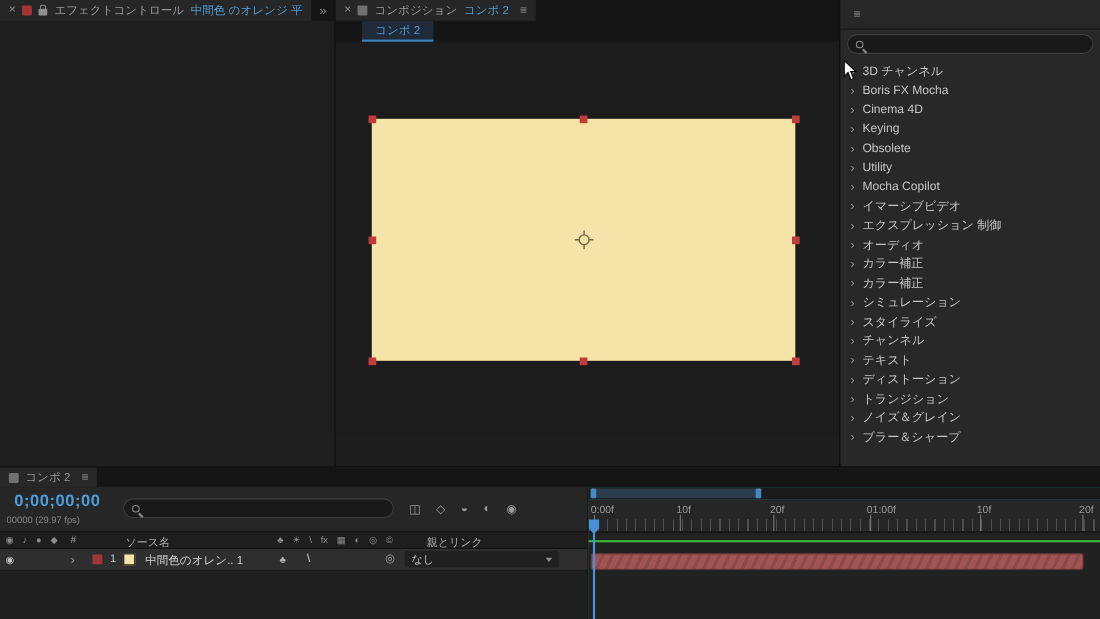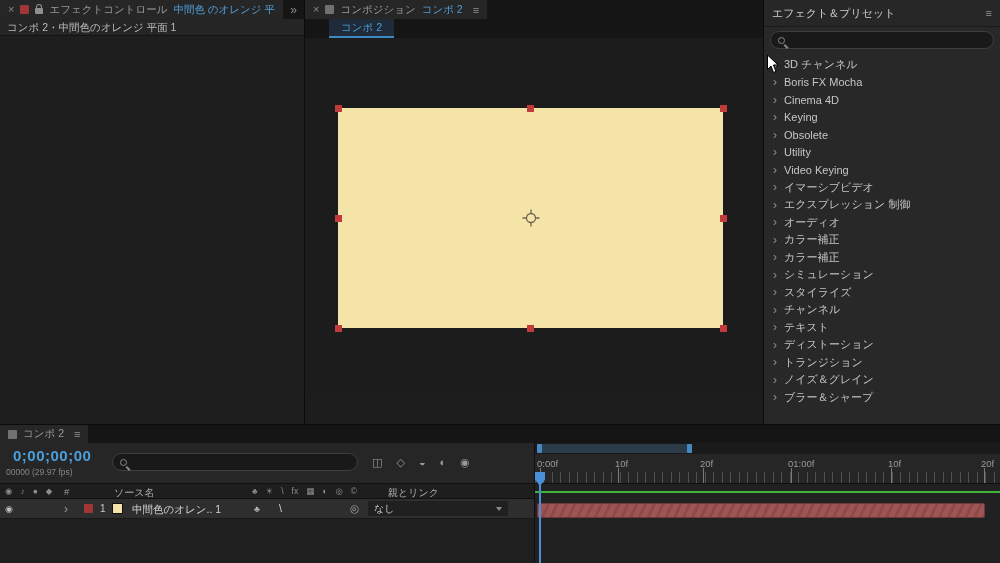--- a/index.html
+++ b/index.html
@@ -110,21 +110,20 @@
     <div class="tabbar">
       <div class="tab" style="flex:1">
         <span class="close-x">×</span>
         <span class="chip red-chip"></span>
         <span class="lock"></span>
         <span>エフェクトコントロール</span>
         <span class="blue">中間色 のオレンジ 平</span>
       </div>
       <span class="overflow">»</span>
     </div>
-    <div class="ec-breadcrumb">コンポ 2・中間色のオレンジ 平面 1</div>
     <div class="ec-body"></div>
   </div>
 
   <div class="panel" style="left:305px;top:0;width:458px;height:424px;background:#1d1d1d">
     <div class="tabbar">
       <div class="tab">
         <span class="close-x">×</span>
         <span class="chip gray-chip"></span>
         <span>コンポジション</span>
         <span class="blue">コンポ 2</span>
@@ -148,21 +147,20 @@
       <div class="handle" style="left:414.5px;top:286.5px"></div>
       <svg class="anchor" width="18" height="18" viewBox="0 0 18 18">
         <circle cx="9" cy="9" r="4.5" fill="none" stroke="#6e6552" stroke-width="1.3"></circle>
         <path d="M9 0.5v4M9 13.5v4M0.5 9h4M13.5 9h4" stroke="#6e6552" stroke-width="1.3"></path>
       </svg>
     </div>
   </div>
 
   <div class="panel" style="left:764px;top:0;width:236px;height:424px;background:#282828">
     <div class="fxp-header">
-      <span class="fxp-title">エフェクト＆プリセット</span>
       <span class="menu-glyph">≡</span>
     </div>
     <div class="fxp-search">
       <span class="mag"></span>
       <input class="search-input" style="">
     </div>
     <div class="fxp-list">
       <div class="fxp-item">
           <span class="fxp-caret">›</span>
           <span>3D チャンネル</span>
@@ -182,21 +180,21 @@
       <div class="fxp-item">
           <span class="fxp-caret">›</span>
           <span>Obsolete</span>
         </div>
       <div class="fxp-item">
           <span class="fxp-caret">›</span>
           <span>Utility</span>
         </div>
       <div class="fxp-item">
           <span class="fxp-caret">›</span>
-          <span>Video Keying</span>
+          <span>Mocha Copilot</span>
         </div>
       <div class="fxp-item">
           <span class="fxp-caret">›</span>
           <span>イマーシブビデオ</span>
         </div>
       <div class="fxp-item">
           <span class="fxp-caret">›</span>
           <span>エクスプレッション 制御</span>
         </div>
       <div class="fxp-item">

